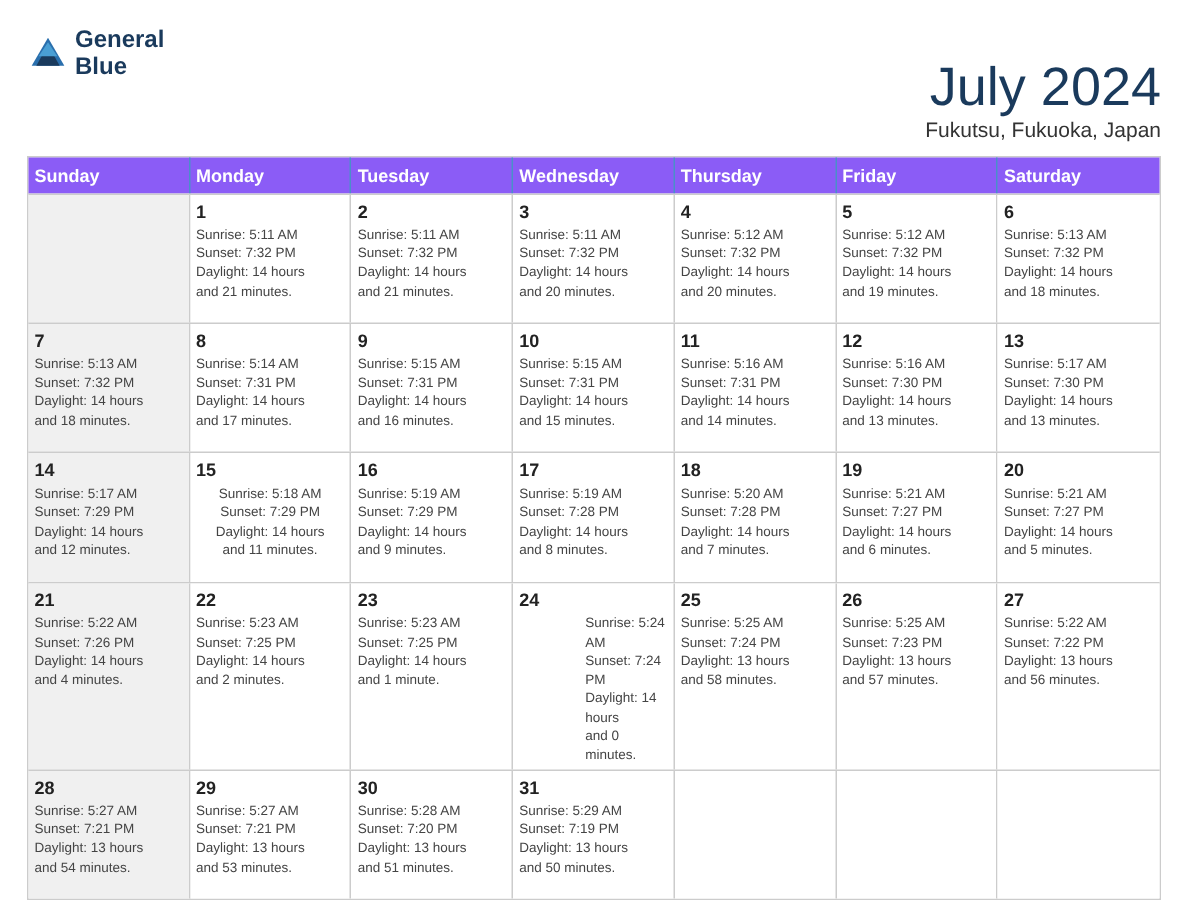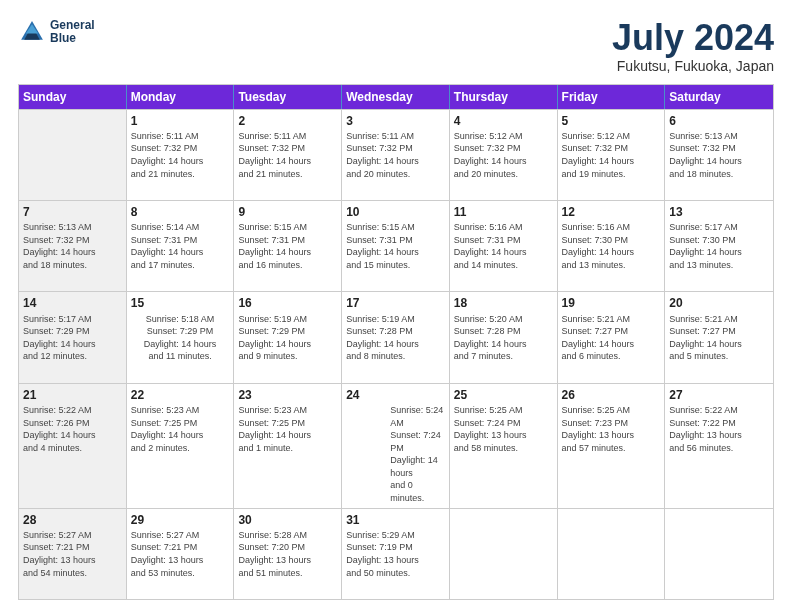--- a/index.html
+++ b/index.html
@@ -24,52 +24,53 @@
       margin-bottom: 10px;
     }
     .logo {
       display: flex;
       align-items: center;
       gap: 4px;
     }
     .logo-text {
       display: flex;
       flex-direction: column;
-      font-size: 12px;
+      font-size: 16px;
       font-weight: bold;
       color: #1a3a5c;
       line-height: 1.1;
     }
     .logo-icon {
       width: 28px;
       height: 28px;
     }
     .title-block {
       text-align: right;
     }
     .main-title {
       font-size: 36px;
-      font-weight: bold;
+      font-weight: normal;
       color: #1a3a5c;
       line-height: 1.1;
+      margin-top: 20px;
     }
     .subtitle {
       font-size: 14px;
       color: #333;
     }
     .calendar {
       flex: 1;
       display: flex;
       flex-direction: column;
       border: 1px solid #ccc;
     }
     .cal-header {
       display: grid;
       grid-template-columns: repeat(7, 1fr);
-      background: #6d28d9;
+      background: #8b5cf6;
     }
     .cal-header-cell {
       color: #fff;
       font-size: 12px;
       font-weight: bold;
       padding: 5px 4px;
       text-align: left;
       border-right: 1px solid #4a8fc9;
     }
     .cal-header-cell:last-child { border-right: none; }

